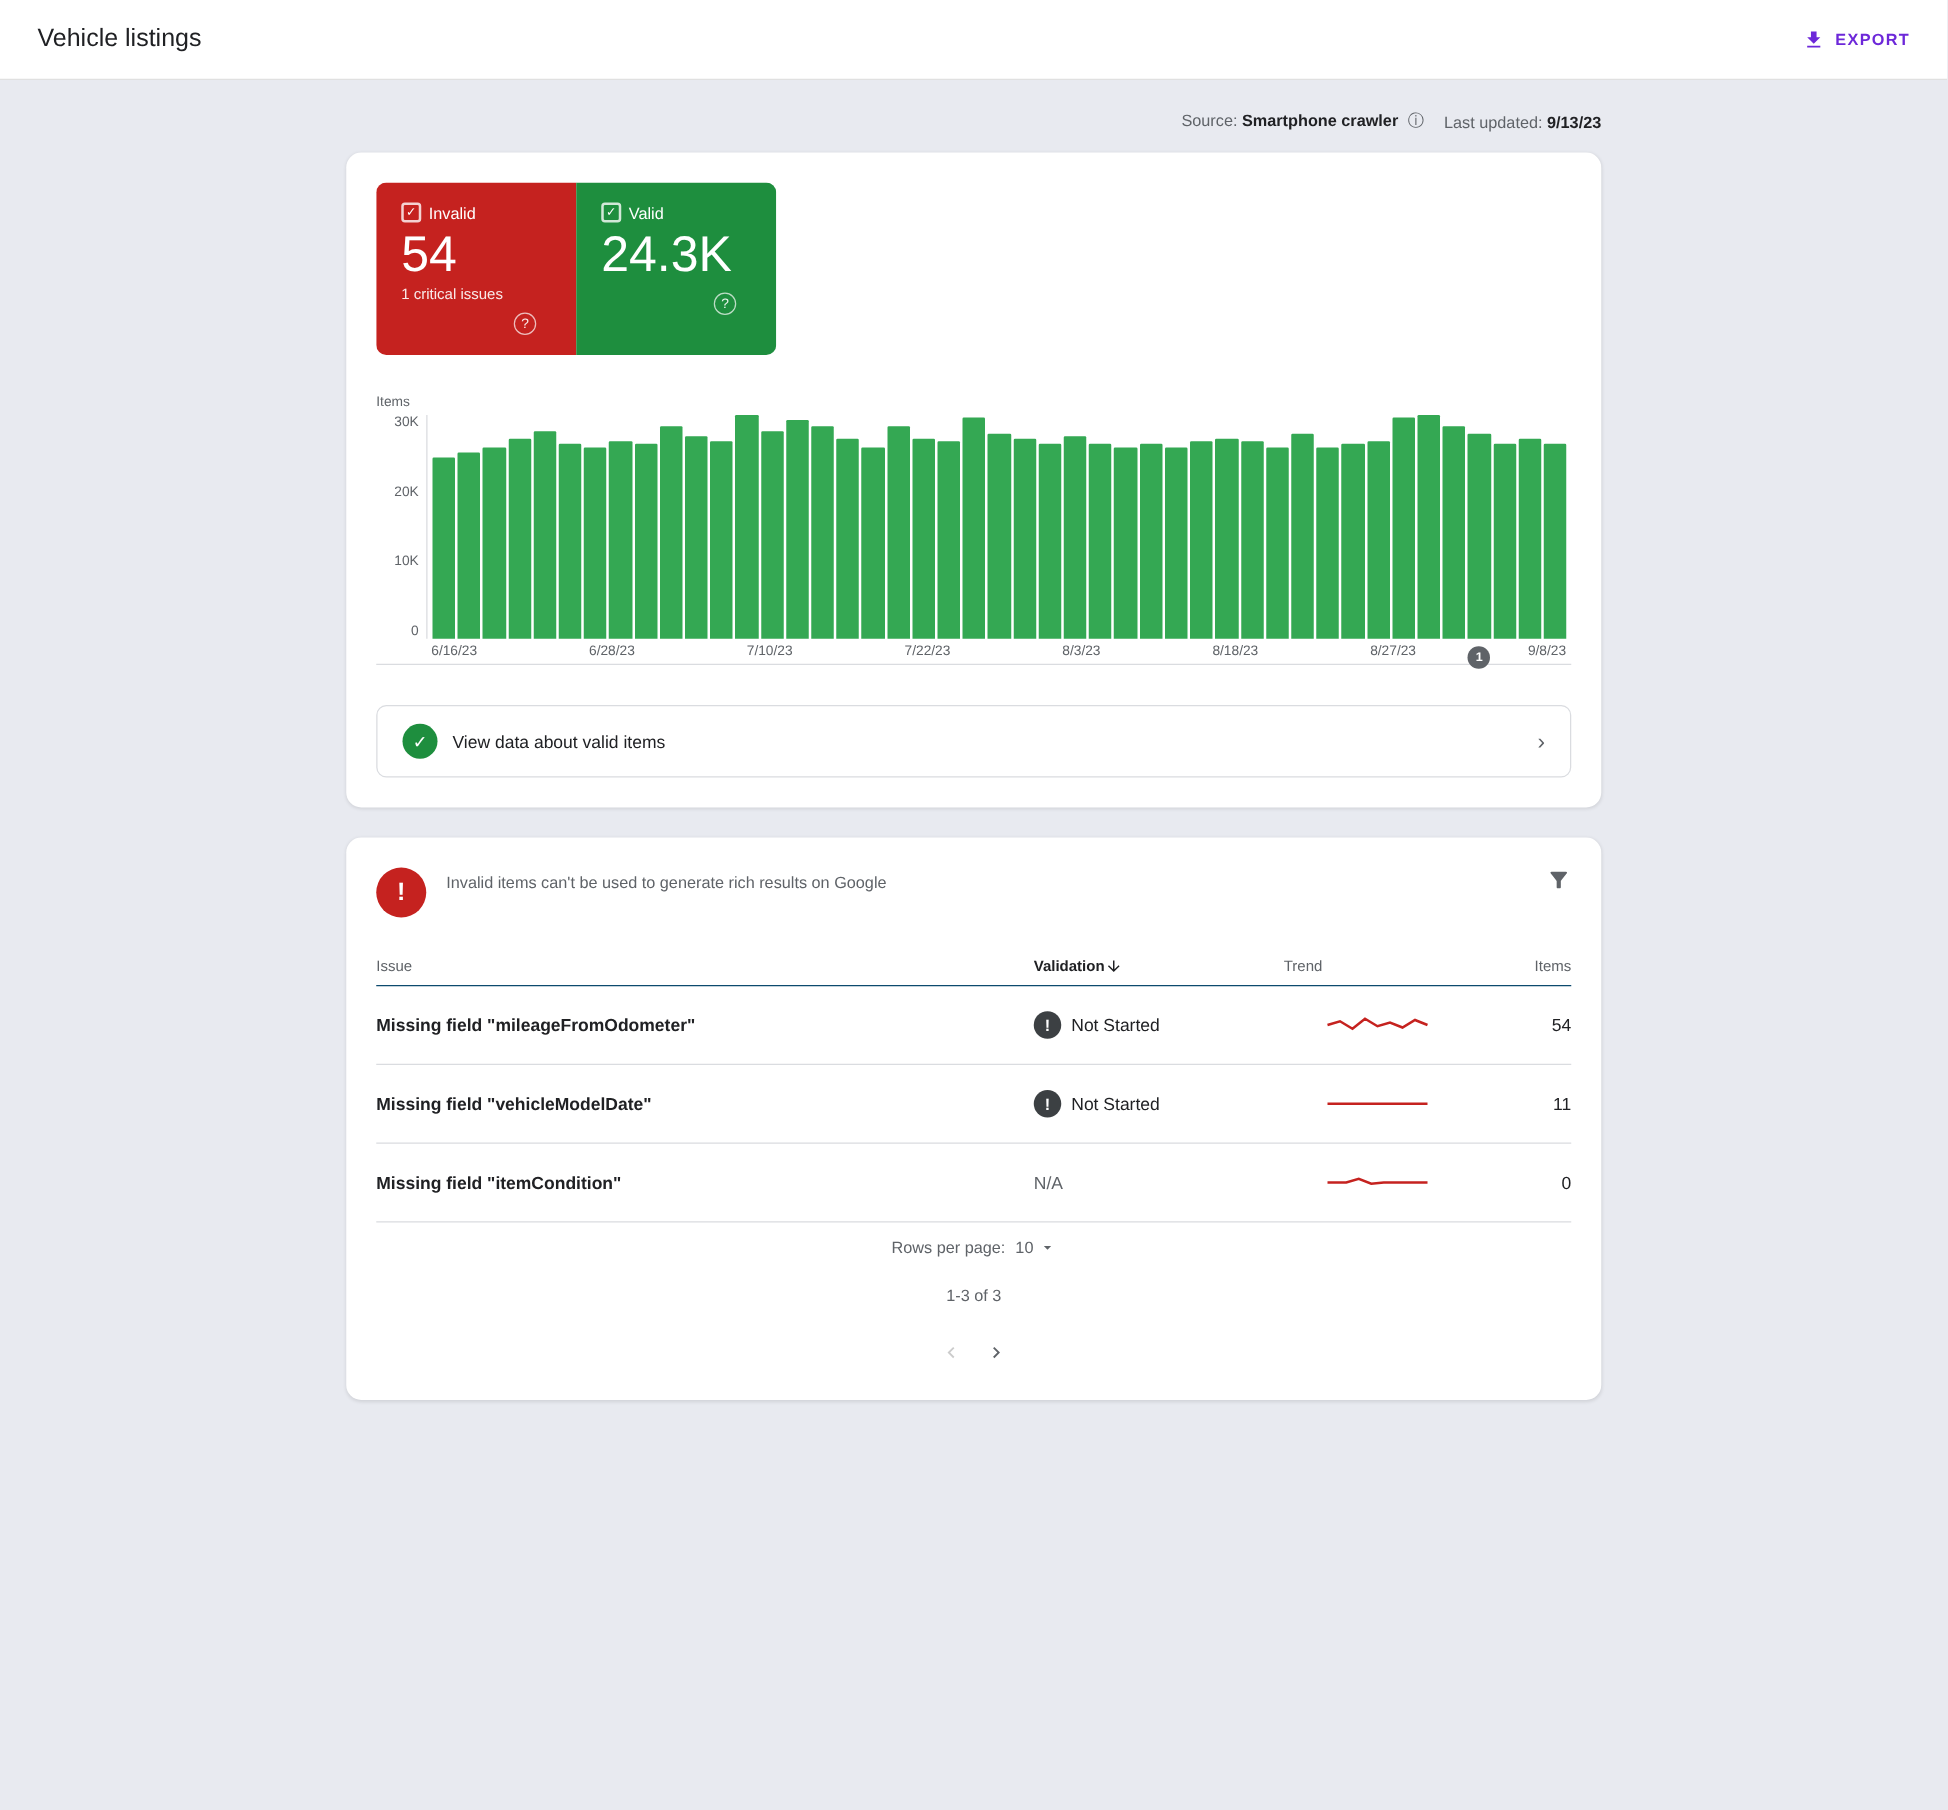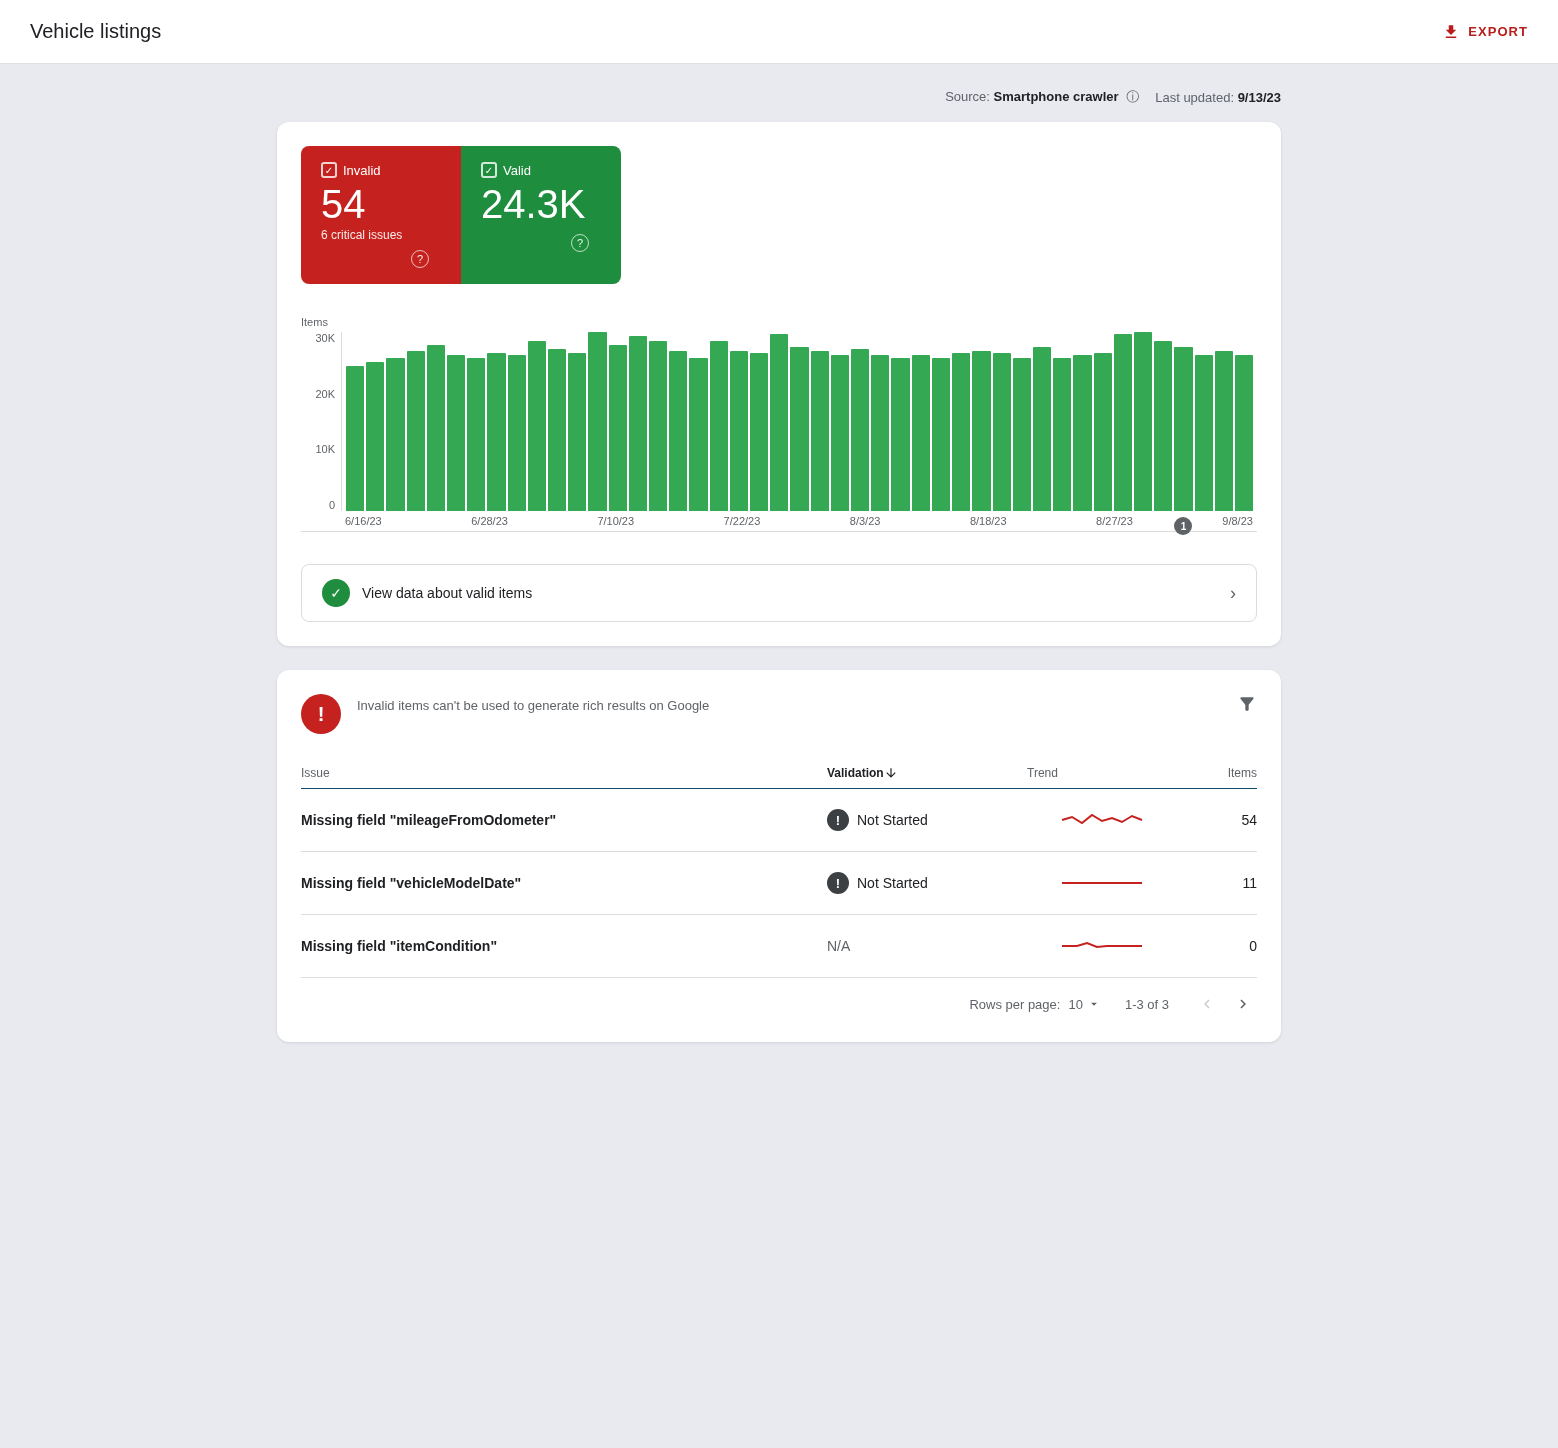--- a/index.html
+++ b/index.html
@@ -23,21 +23,21 @@
       font-size: 20px;
       font-weight: 500;
       color: #202124;
     }
     .export-btn {
       display: flex;
       align-items: center;
       gap: 8px;
       font-size: 13px;
       font-weight: 700;
-      color: #b91c1c;
+      color: #6d28d9;
       letter-spacing: 0.08em;
       cursor: pointer;
       background: none;
       border: none;
       text-transform: uppercase;
     }
     .page-content {
       padding: 24px 48px;
       max-width: 1100px;
       margin: 0 auto;
@@ -327,20 +327,21 @@
     }
     .trend-svg { width: 100%; height: 100%; }
     .table-footer {
       display: flex;
       justify-content: flex-end;
       align-items: center;
       gap: 24px;
       padding-top: 12px;
       font-size: 13px;
       color: #5f6368;
+      flex-direction: column;
     }
     .rows-per-page {
       display: flex;
       align-items: center;
       gap: 8px;
     }
     .rows-select {
       display: flex;
       align-items: center;
       gap: 4px;
@@ -394,21 +395,21 @@
 
   <div class="main-card">
 
     <div class="status-tiles">
       <div class="tile-invalid">
         <div class="tile-label">
           <div class="tile-check">✓</div>
           <span>Invalid</span>
         </div>
         <div class="tile-number">54</div>
-        <div class="tile-sub">6 critical issues</div>
+        <div class="tile-sub">1 critical issues</div>
         <div class="tile-footer">
           <div class="help-icon">?</div>
         </div>
       </div>
       <div class="tile-valid">
         <div class="tile-label">
           <div class="tile-check">✓</div>
           <span>Valid</span>
         </div>
         <div class="tile-number">24.3K</div>

